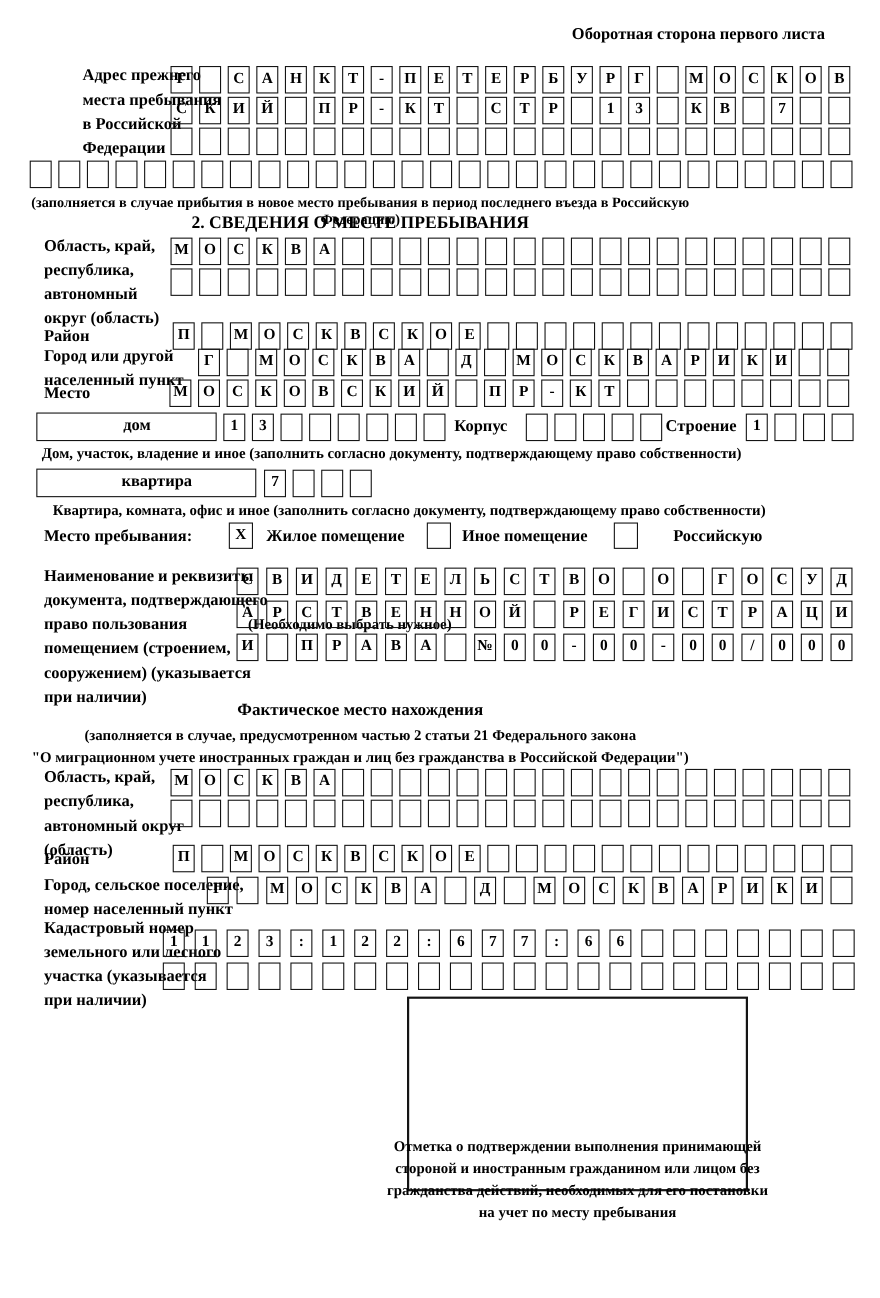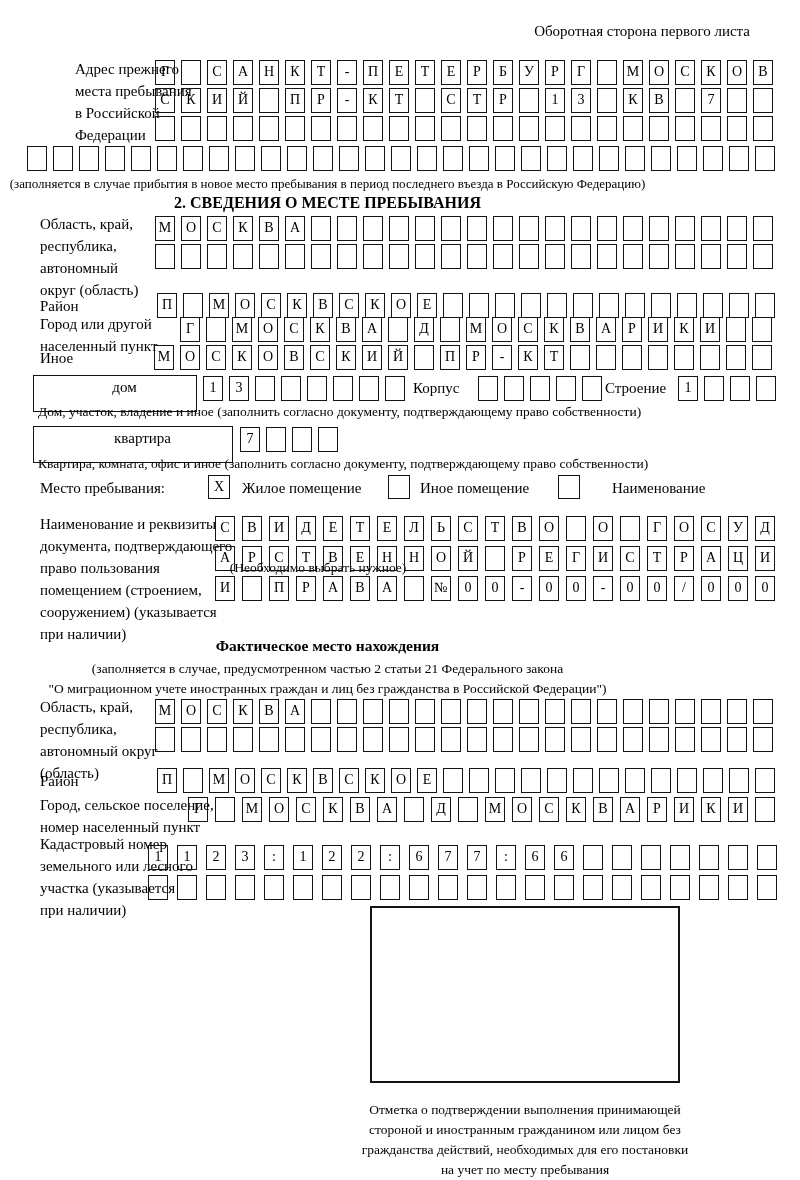--- a/index.html
+++ b/index.html
@@ -1,37 +1,37 @@
 <!DOCTYPE html>
 <html><head>
 <meta charset="utf-8">
 <style>
   html,body{margin:0;padding:0;background:#fff;}
   .page{
     position:relative;width:800px;height:1180px;background:#fff;color:#000;
     font-family:"Liberation Serif","DejaVu Serif",serif;overflow:hidden;
   }
-  .abs{position:absolute;}
+  .abs{position:absolute;font-weight:bold;}
   .lbl{font-size:15px;line-height:22px;white-space:pre-line;}
   .lbl-sm{font-size:15px;line-height:22px;}
   .note{font-size:13px;}
   .note-l{font-size:13.5px;}
   .h2{font-size:16px;font-weight:bold;}
   .h3{font-size:15.5px;font-weight:bold;}
   .center{left:0;width:655px;text-align:center;}
   .cells{display:flex;gap:6px;}
   .cells.g7{gap:7px;}
   .cells.g9{gap:9px;}
   .cell{
     flex:0 0 20px;width:20px;height:25px;box-sizing:border-box;
     border:1.5px solid #141414;text-align:center;
     font-size:14px;line-height:22px;font-family:inherit;
   }
   .bigbox{
-    box-sizing:border-box;border:1.5px solid #141414;height:37px;
+    box-sizing:border-box;border:1.5px solid #141414;height:26px;
     text-align:center;font-size:15px;line-height:23px;padding-left:19px;
   }
   .chk{
     box-sizing:border-box;border:1.5px solid #141414;width:22px;height:24px;
     text-align:center;font-size:14px;line-height:21px;
   }
   .stamp{box-sizing:border-box;border:2px solid #141414;background:#fff;}
   .caption{font-size:13.5px;line-height:20px;white-space:pre-line;text-align:center;}
 </style>
 </head>
@@ -264,21 +264,21 @@
       <span class="cell">В</span>
       <span class="cell">А</span>
       <span class="cell">Р</span>
       <span class="cell">И</span>
       <span class="cell">К</span>
       <span class="cell">И</span>
       <span class="cell"></span>
       <span class="cell"></span>
     </div>
 
-  <div class="abs lbl-sm" style="left:40px;top:347px;">Иное</div>
+  <div class="abs lbl-sm" style="left:40px;top:347px;">Место</div>
   <div class="abs cells" style="left:154px;top:345px;">
       <span class="cell">М</span>
       <span class="cell">О</span>
       <span class="cell">С</span>
       <span class="cell">К</span>
       <span class="cell">О</span>
       <span class="cell">В</span>
       <span class="cell">С</span>
       <span class="cell">К</span>
       <span class="cell">И</span>
@@ -327,29 +327,29 @@
     </div>
   <div class="abs bigbox" style="left:33px;top:426px;width:200px;">квартира</div>
 
   <div class="abs note-l" style="left:38px;top:404px;">Дом, участок, владение и иное (заполнить согласно документу, подтверждающему право собственности)</div>
   <div class="abs cells" style="left:240px;top:427px;">
       <span class="cell">7</span>
       <span class="cell"></span>
       <span class="cell"></span>
       <span class="cell"></span>
     </div>
-  <div class="abs note-l" style="left:38px;top:456px;">Квартира, комната, офис и иное (заполнить согласно документу, подтверждающему право собственности)</div>
+  <div class="abs note-l" style="left:48px;top:456px;">Квартира, комната, офис и иное (заполнить согласно документу, подтверждающему право собственности)</div>
 
   <div class="abs lbl-sm" style="left:40px;top:477px;">Место пребывания:</div>
   <div class="abs chk" style="left:208px;top:475px;">X</div>
   <div class="abs lbl-sm" style="left:242px;top:477px;">Жилое помещение</div>
   <div class="abs chk" style="left:388px;top:475px;"></div>
   <div class="abs lbl-sm" style="left:420px;top:477px;">Иное помещение</div>
   <div class="abs chk" style="left:558px;top:475px;"></div>
-  <div class="abs lbl-sm" style="left:612px;top:477px;">Наименование</div>
+  <div class="abs lbl-sm" style="left:612px;top:477px;">Российскую</div>
   <div class="abs note-l" style="left:118px;top:522px;width:400px;text-align:center;margin-top:38px;">(Необходимо выбрать нужное)</div>
 
   <div class="abs lbl" style="left:40px;top:513px;">Наименование и реквизиты
 документа, подтверждающего
 право пользования
 помещением (строением,
 сооружением) (указывается
 при наличии)</div>
   <div class="abs cells g7" style="left:215px;top:516px;">
       <span class="cell">С</span>
@@ -584,18 +584,18 @@
       <span class="cell"></span>
       <span class="cell"></span>
       <span class="cell"></span>
       <span class="cell"></span>
       <span class="cell"></span>
       <span class="cell"></span>
       <span class="cell"></span>
     </div>
 
   <div class="abs stamp" style="left:370px;top:906px;width:310px;height:177px;"></div>
-  <div class="abs caption" style="left:300px;top:1100px;width:450px;text-align:center;">Отметка о подтверждении выполнения принимающей
+  <div class="abs caption" style="left:300px;top:1032px;width:450px;text-align:center;">Отметка о подтверждении выполнения принимающей
 стороной и иностранным гражданином или лицом без
 гражданства действий, необходимых для его постановки
 на учет по месту пребывания</div>
 
 </div>
 
 </body></html>

